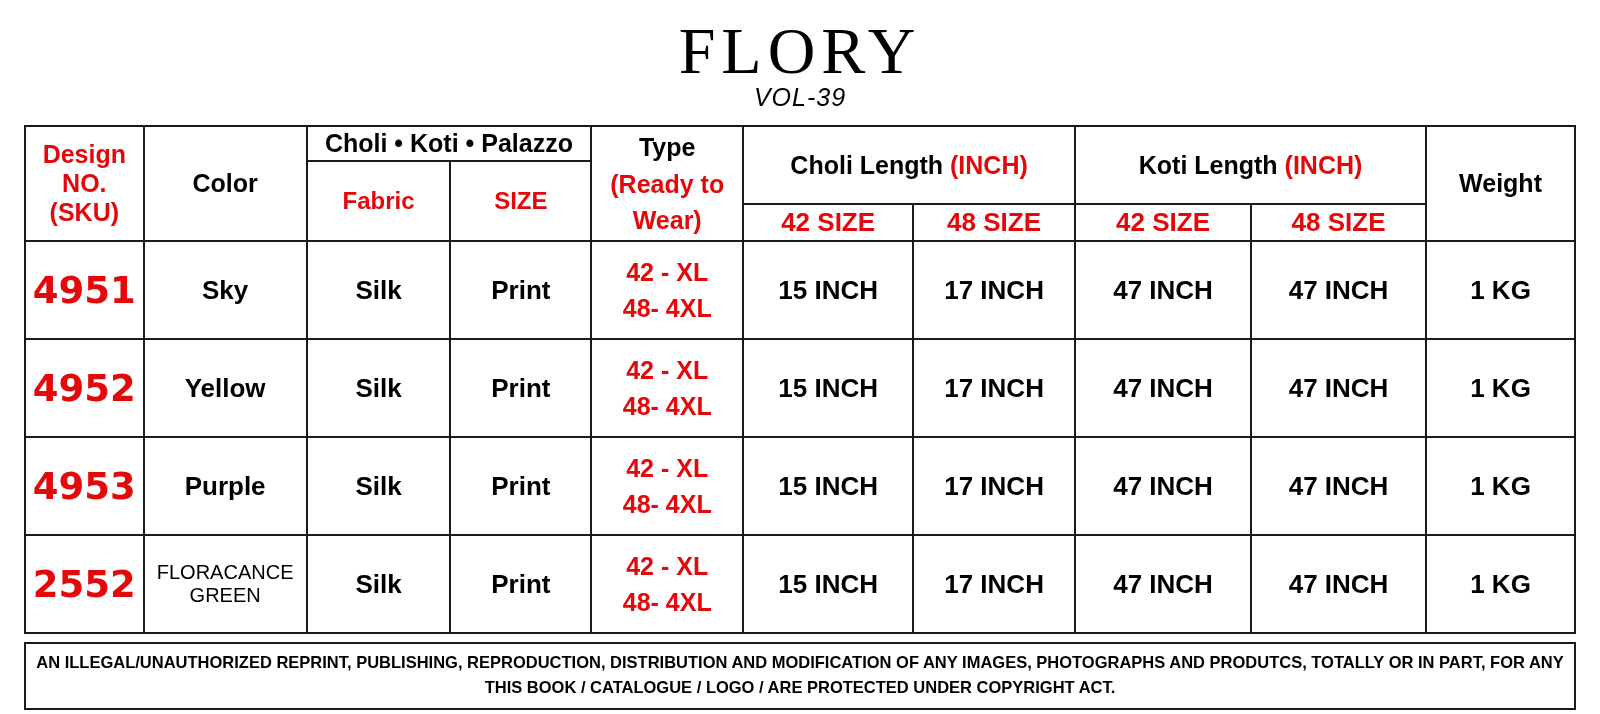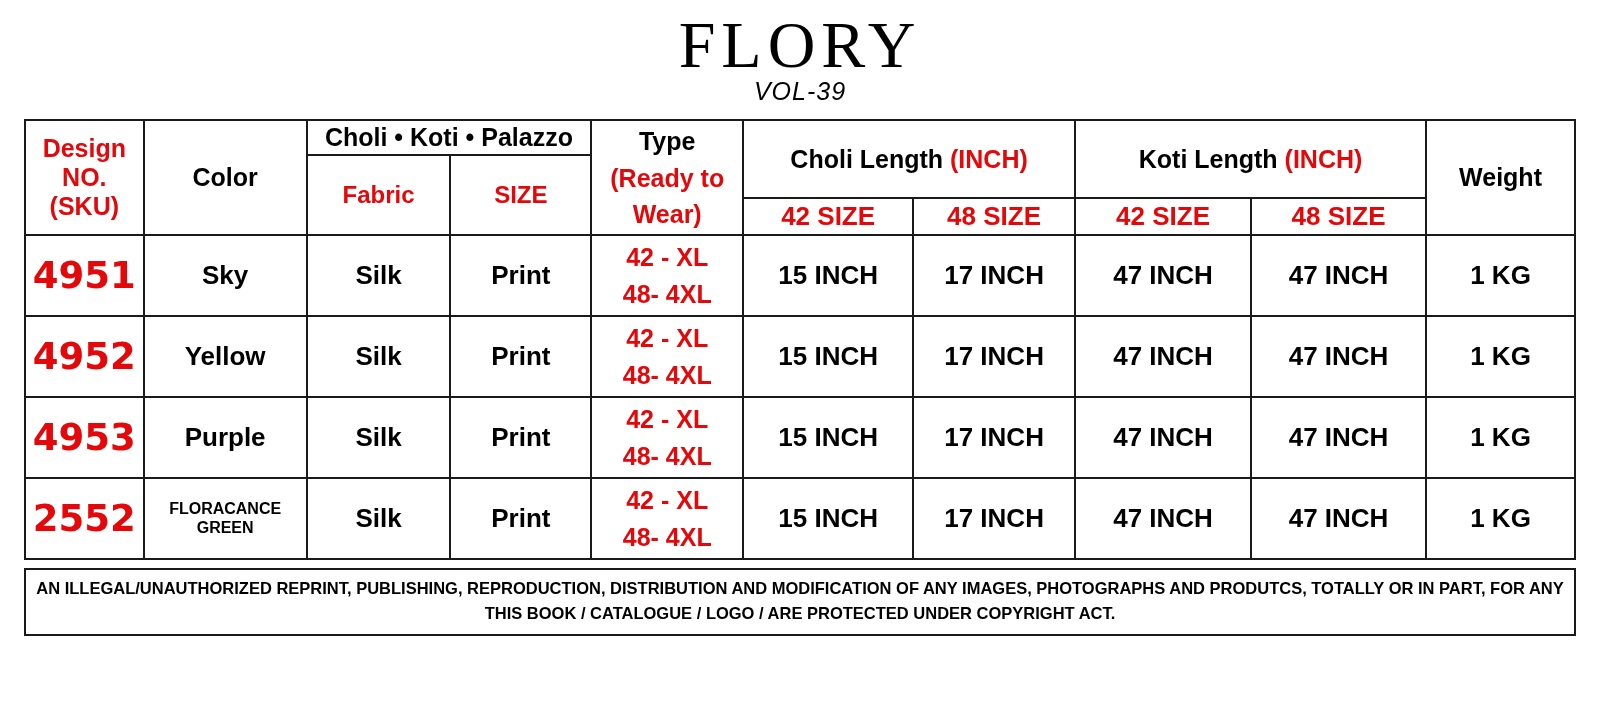--- a/index.html
+++ b/index.html
@@ -11,21 +11,21 @@
     color: #000000;
   }
   .page {
     width: 1600px;
     height: 714px;
     position: relative;
     padding: 0 24px;
   }
   .brand {
     text-align: center;
-    padding-top: 10px;
+    padding-top: 16px;
   }
   .brand-title {
     font-family: "Liberation Serif", serif;
     font-size: 66px;
     letter-spacing: 6px;
     line-height: 1.05;
     font-weight: 400;
   }
   .brand-sub {
     font-family: "Liberation Sans", sans-serif;
@@ -68,31 +68,31 @@
     font-size: 37px;
     font-weight: bold;
     color: #e4080a;
     font-family: "DejaVu Sans", sans-serif;
   }
   .cellbold {
     font-size: 26px;
     font-weight: bold;
   }
   .color-small {
-    font-size: 16px;
-    font-weight: bold;
+    font-size: 20px;
+    font-weight: normal;
     line-height: 1.15;
   }
   .type-cell {
     font-size: 25px;
     font-weight: bold;
     color: #e4080a;
     line-height: 1.45;
   }
-  .row-body td { height: 81px; }
+  .row-body td { height: 98px; }
 
   .col-sku { width: 118px; }
   .col-color { width: 162px; }
   .col-fabric { width: 143px; }
   .col-work { width: 140px; }
   .col-type { width: 151px; }
   .col-cl1 { width: 169px; }
   .col-cl2 { width: 161px; }
   .col-kl1 { width: 175px; }
   .col-kl2 { width: 174px; }

